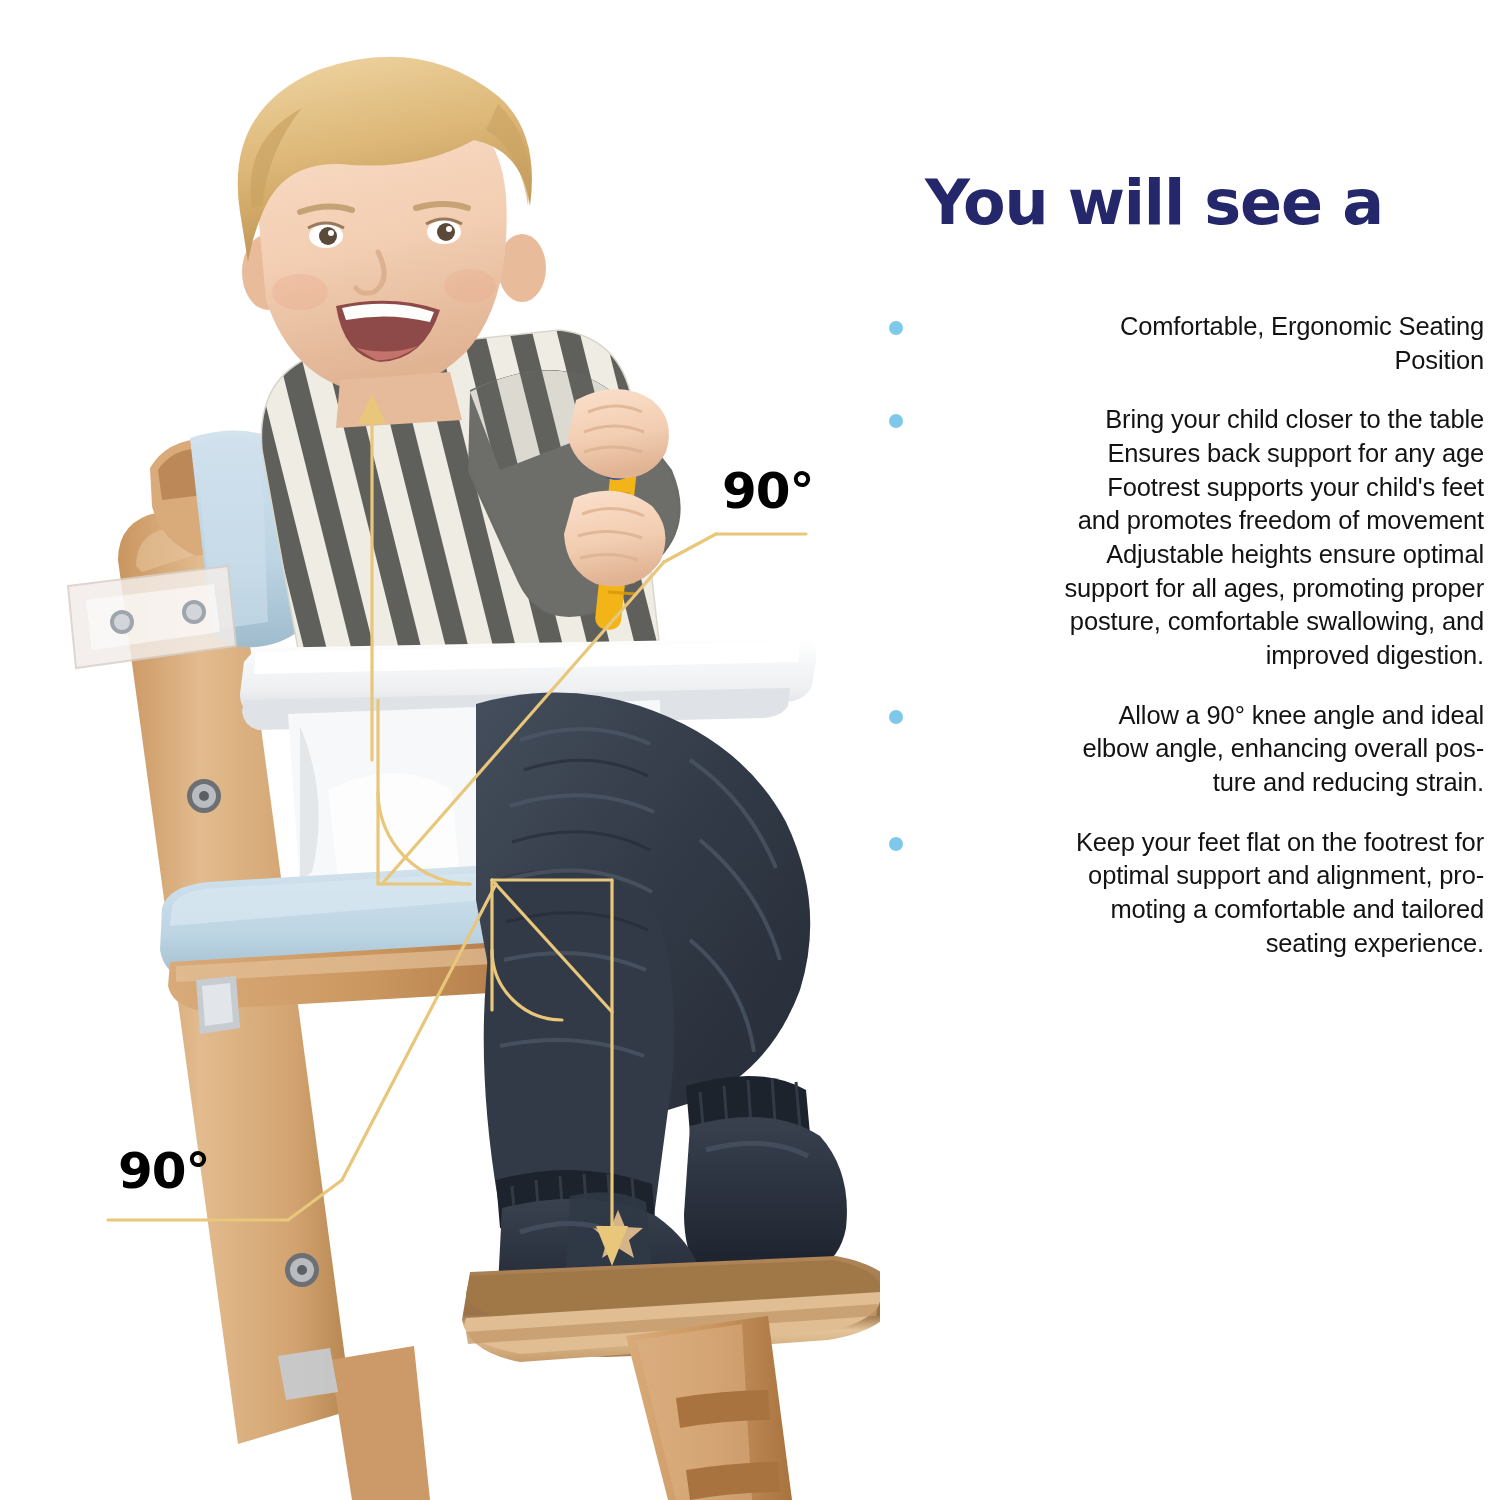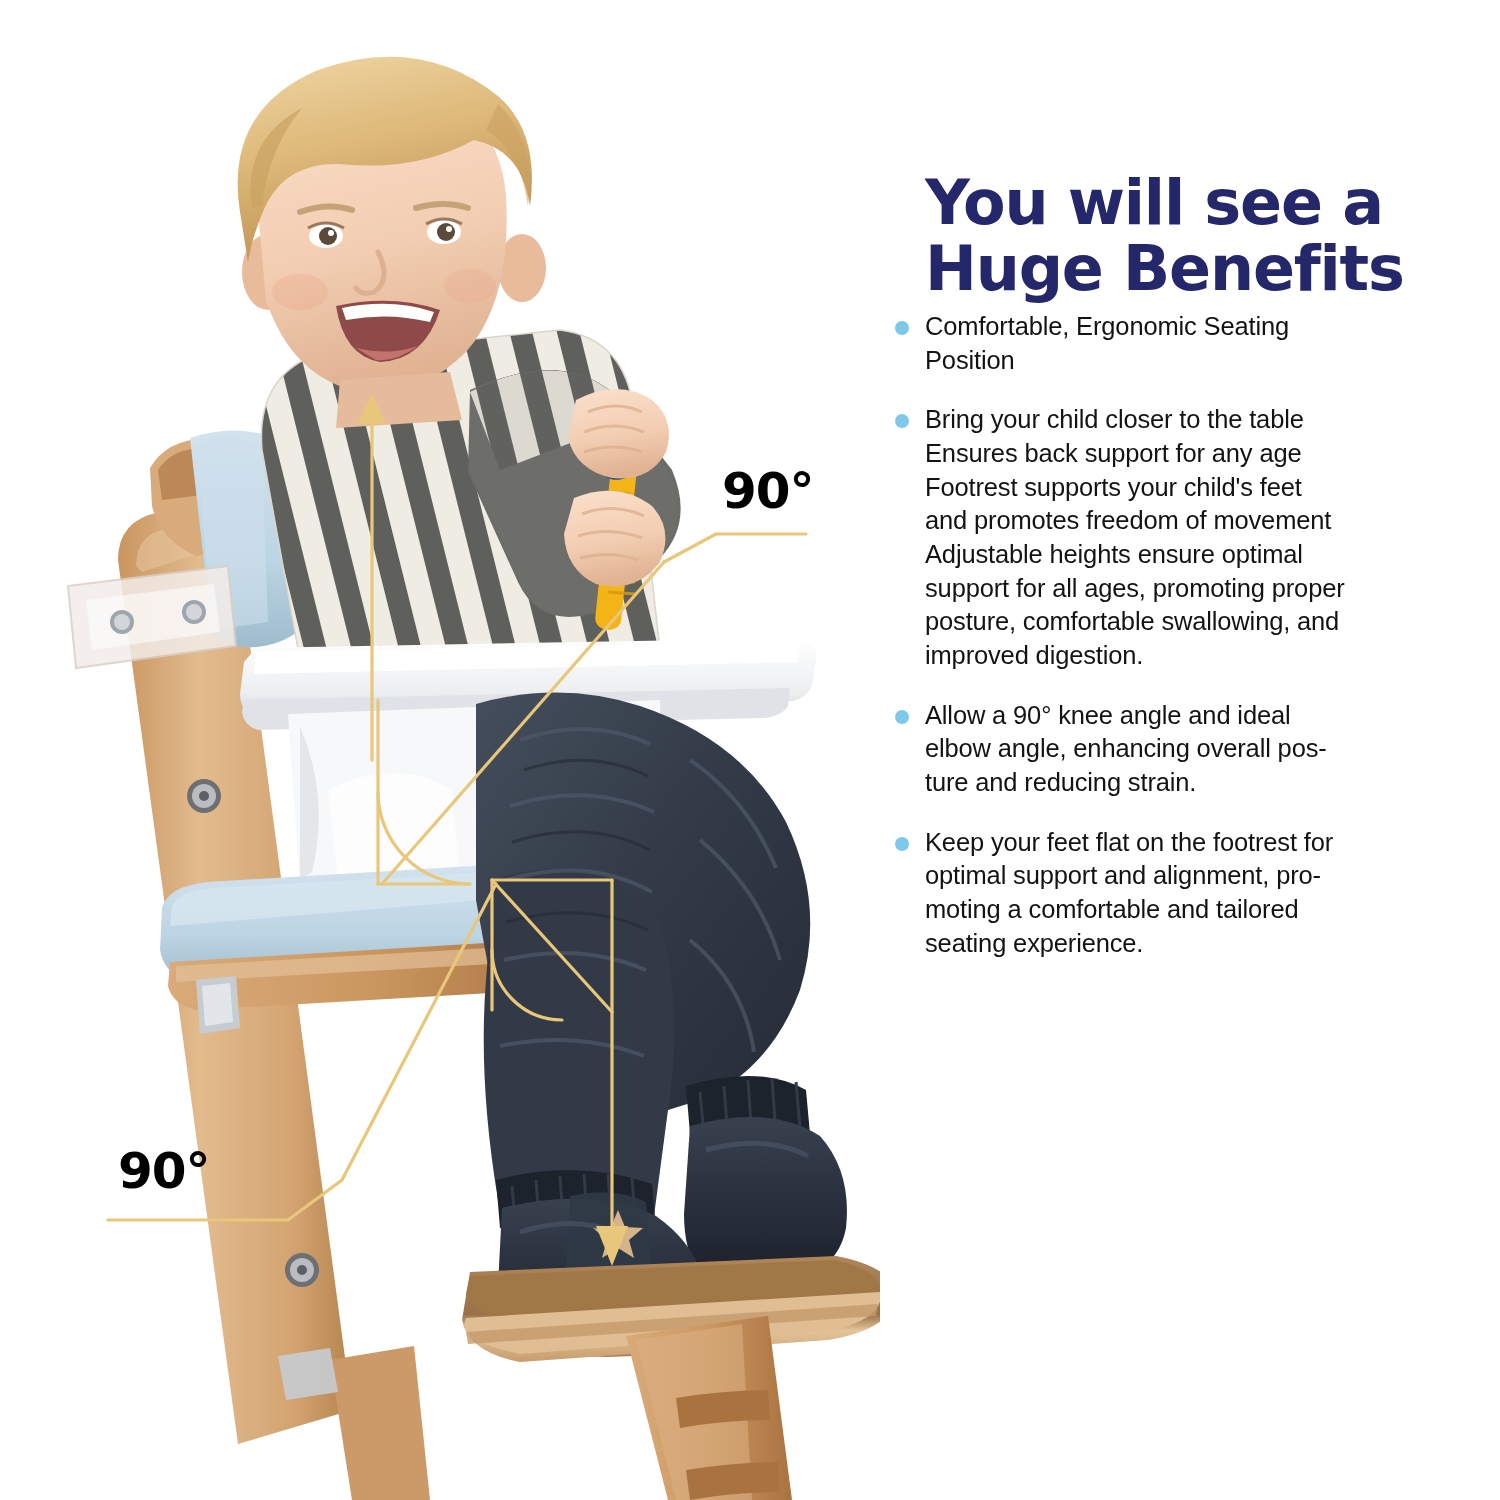--- a/index.html
+++ b/index.html
@@ -15,21 +15,21 @@
              font-weight:700;color:#000000;letter-spacing:-1px;line-height:1;}
   #deg-top{left:722px;top:466px;font-size:50px;}
   #deg-bottom{left:118px;top:1146px;font-size:50px;}
 
   
   .panel{position:absolute;left:880px;top:0;width:620px;height:1165px;}
   .headline{position:absolute;left:45px;top:128px;width:540px;
             font-family:"DejaVu Sans","Liberation Sans",sans-serif;
             font-weight:700;font-size:62px;line-height:1.08;color:#25276b;
             letter-spacing:-1.2px;}
-  .bullets{position:absolute;left:10px;top:310px;width:600px;}
+  .bullets{position:absolute;left:4px;top:310px;width:600px;text-align:right;}
   .bullet{position:relative;display:flex;align-items:flex-start;margin-bottom:26px;}
   .dot{flex:0 0 auto;width:14px;height:14px;border-radius:50%;background:#7ec9ea;
        margin-top:11px;margin-right:16px;margin-left:5px;}
   .btxt{flex:1 1 auto;font-size:25.5px;line-height:1.32;color:#131313;
         font-family:"Liberation Sans",sans-serif;white-space:pre-line;
         letter-spacing:-0.15px;}
 </style>
 </head>
 <body>
 
@@ -369,21 +369,20 @@
     </svg>
   </div>
 
   <div class="deg-label" id="deg-top">90°</div>
   <div class="deg-label" id="deg-bottom">90°</div>
 
   <div class="panel">
 
     <h1 class="headline">
       <span>You will see a</span><br>
-      <span>Huge Benefits</span>
     </h1>
 
     <div class="bullets">
 
       <div class="bullet">
         <span class="dot"></span>
         <span class="btxt">Comfortable, Ergonomic Seating
 Position</span>
       </div>
 

